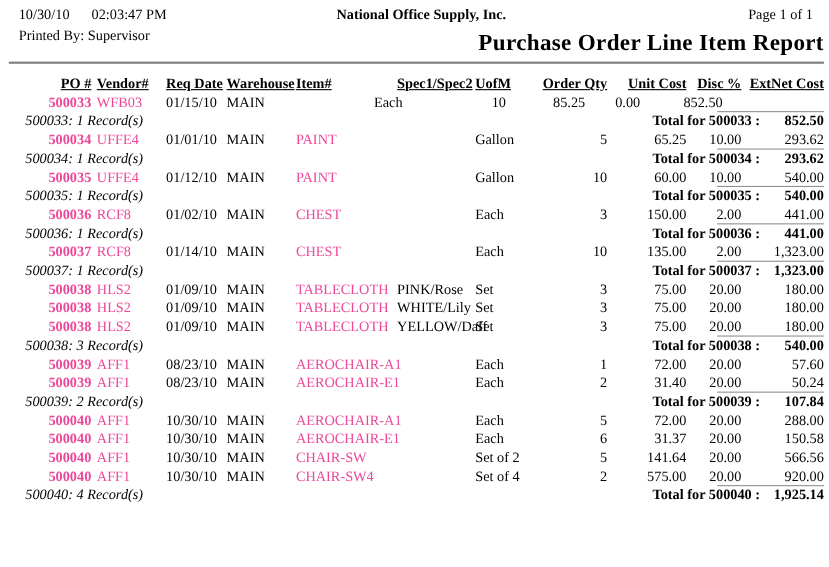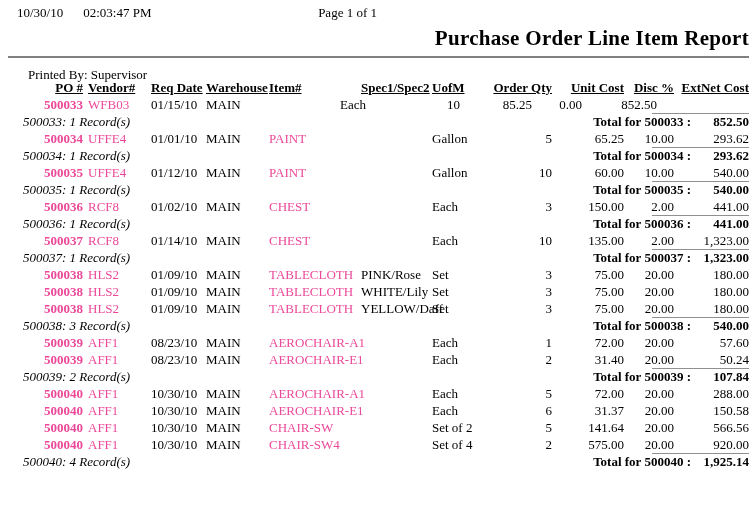--- a/index.html
+++ b/index.html
@@ -6,42 +6,42 @@
   body{width:754px;height:515px;overflow:hidden;position:relative;
        font-family:"Liberation Serif", serif;font-size:13px;color:#000;}
   .page{padding:5px 5px 0 8px;position:relative;}
 
   
   .hdr-line1{display:flex;align-items:flex-start;height:17px;}
   .hdr-left{width:185px;display:flex;gap:20px;padding-left:9px;flex-shrink:0;}
   .company{flex:1;text-align:center;font-weight:bold;}
   .pageinfo{width:185px;text-align:right;padding-right:10px;flex-shrink:0;box-sizing:border-box;}
   .hdr-line2{position:relative;height:32px;}
-  .printedby{position:absolute;left:20px;top:2px;margin-top:43px;}
+  .printedby{position:absolute;left:9px;top:2px;}
   .title{position:absolute;left:0;right:0;top:4px;text-align:right;
          font-size:21px;font-weight:bold;letter-spacing:0.3px;}
   .divider{border-top:2px solid #808080;margin-top:2px;}
 
   
   .row{display:flex;height:17px;line-height:17px;white-space:nowrap;}
   .cell{flex-shrink:0;box-sizing:border-box;display:block;}
   .r{display:flex;justify-content:flex-end;}
   .c-po{width:75px;text-align:right;}
   .c-vendor{width:68px;padding-left:5px;}
   .c-date{width:55px;}
   .c-wh{width:63px;}
   .c-item{width:92px;}
   .c-spec{width:71px;}
   .c-uofm{width:70px;}
   .c-qty{width:50px;text-align:right;}
   .c-ucost{width:72px;text-align:right;}
   .c-disc{width:50px;text-align:right;}
   .c-ext{width:75px;text-align:right;}
 
-  .col-head{margin-top:21px;font-weight:bold;}
+  .col-head{margin-top:9px;font-weight:bold;}
   .col-head .u{text-decoration:underline;}
 
   .blue{color:#ec4899;}
   .bold{font-weight:bold;}
 
   
   .summary-row{position:relative;display:flex;height:17px;line-height:17px;}
   .note{position:absolute;left:15px;top:0;font-style:italic;white-space:nowrap;}
   .total-label{margin-left:auto;font-weight:bold;white-space:nowrap;}
   .total-value{width:58px;flex-shrink:0;text-align:right;font-weight:bold;}
@@ -57,20 +57,21 @@
 </head>
 <body>
 
 <div class="page">
 
   <div class="hdr-line1">
     <div class="hdr-left">
       <span>10/30/10</span>
       <span>02:03:47 PM</span>
     </div>
+    <div class="company">National Office Supply, Inc.</div>
     <div class="pageinfo">Page 1 of 1</div>
   </div>
 
   <div class="hdr-line2">
     <span class="printedby">Printed By: Supervisor</span>
     <div class="title">Purchase Order Line Item Report</div>
   </div>
 
   <div class="divider"></div>
 

